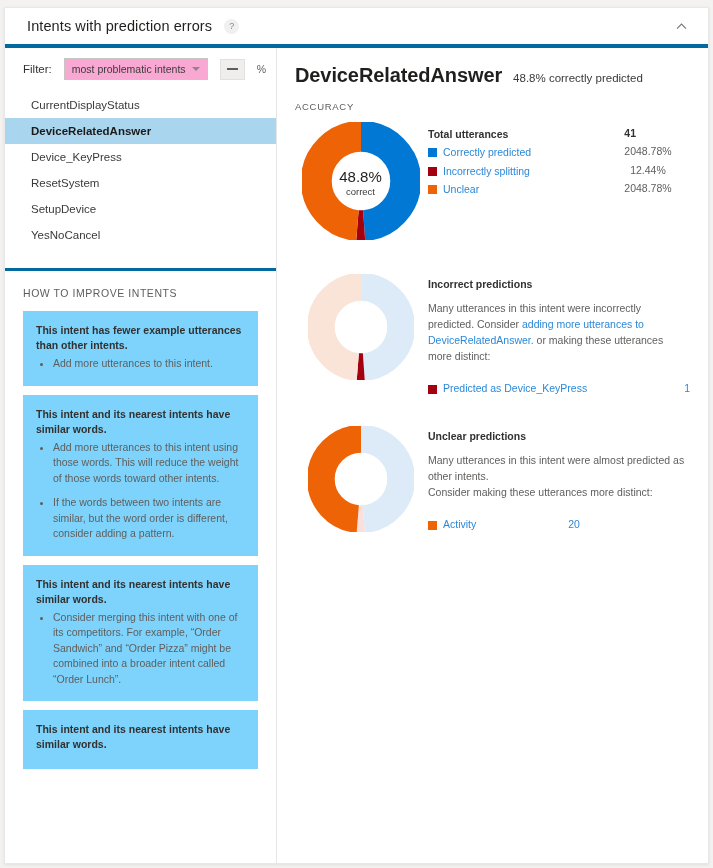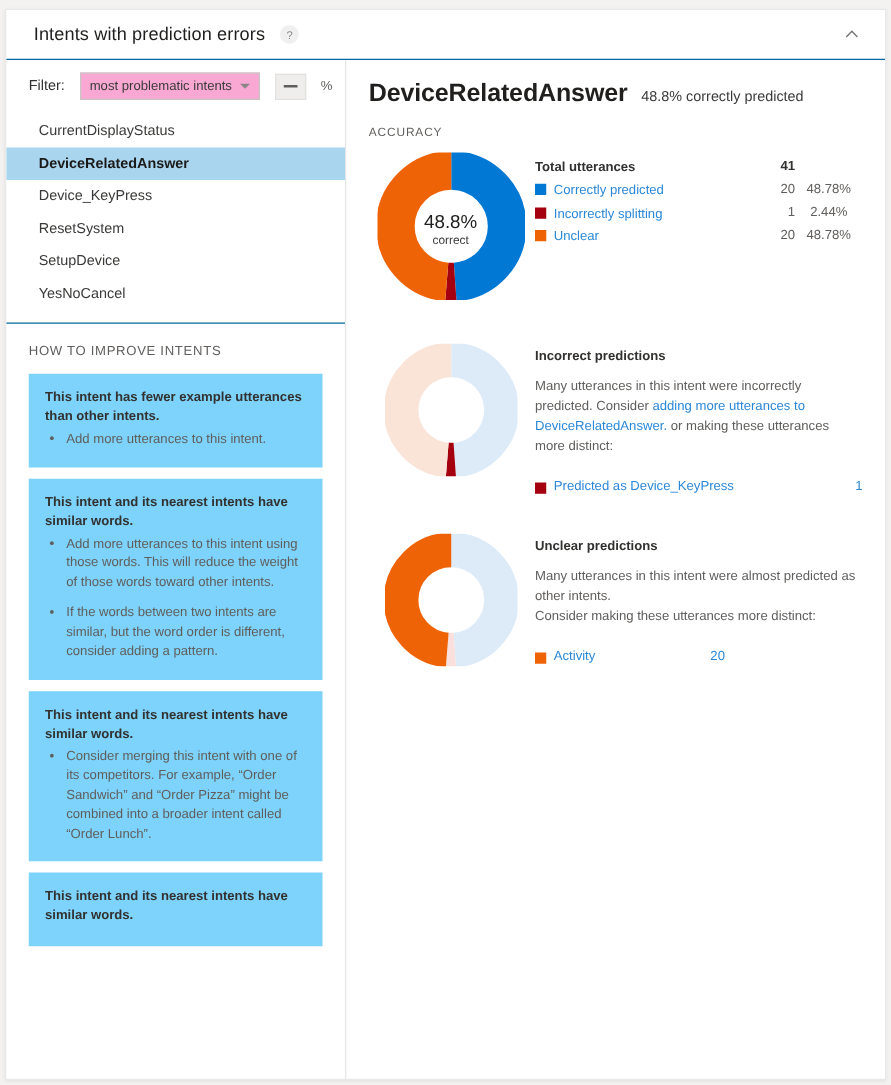--- a/index.html
+++ b/index.html
@@ -21,21 +21,21 @@
     width: 705px; height: 857px;
     background: #ffffff;
     border: 1px solid #e8e8e8;
     box-shadow: 0 1px 3px rgba(0,0,0,0.08);
     overflow: hidden;
   }
 
   
   .card-header {
     height: 40px;
-    border-bottom: 1px solid #0369a1;
+    border-bottom: 4px solid #0369a1;
     display: flex;
     align-items: center;
     padding: 0 14px 0 22px;
     position: relative;
   }
   .card-title {
     font-size: 14.5px;
     color: #201f1e;
     letter-spacing: .1px;
   }
@@ -121,22 +121,22 @@
   .pct-dash {
     width: 11px; height: 1.5px; background: #605e5c;
   }
   .pct-sign {
     font-size: 10.5px; color: #605e5c;
   }
 
   
   .intent-list {
     padding-top: 4px;
-    padding-bottom: 10px;
-    border-bottom: 1px solid #0369a1;
+    padding-bottom: 20px;
+    border-bottom: 3px solid #0369a1;
   }
   .intent-item {
     height: 26px;
     display: flex; align-items: center;
     padding-left: 26px;
     font-size: 11.5px;
     color: #3b3a39;
     cursor: pointer;
   }
   .intent-item.selected {
@@ -255,21 +255,21 @@
     width: 9px; height: 9px;
     margin-right: 6px;
     position: relative;
     top: 1px;
   }
   .lg-label {
     font-size: 10.5px; color: #2b88d8; line-height: 15.5px;
     cursor: pointer;
   }
   .lg-num { font-size: 10.5px; color: #605e5c; text-align: right; width: 30px; }
-  .lg-pct { font-size: 10.5px; color: #605e5c; text-align: center; width: 54px; padding-left: 10px;}
+  .lg-pct { font-size: 10.5px; color: #605e5c; text-align: left; width: 54px; padding-left: 10px;}
 
   
   .pred-block {
     display: flex;
     margin-top: 14px;
   }
   .pred-body { flex: 1; padding-top: 8px; }
   .pred-title {
     font-size: 10.5px;
     font-weight: bold;

